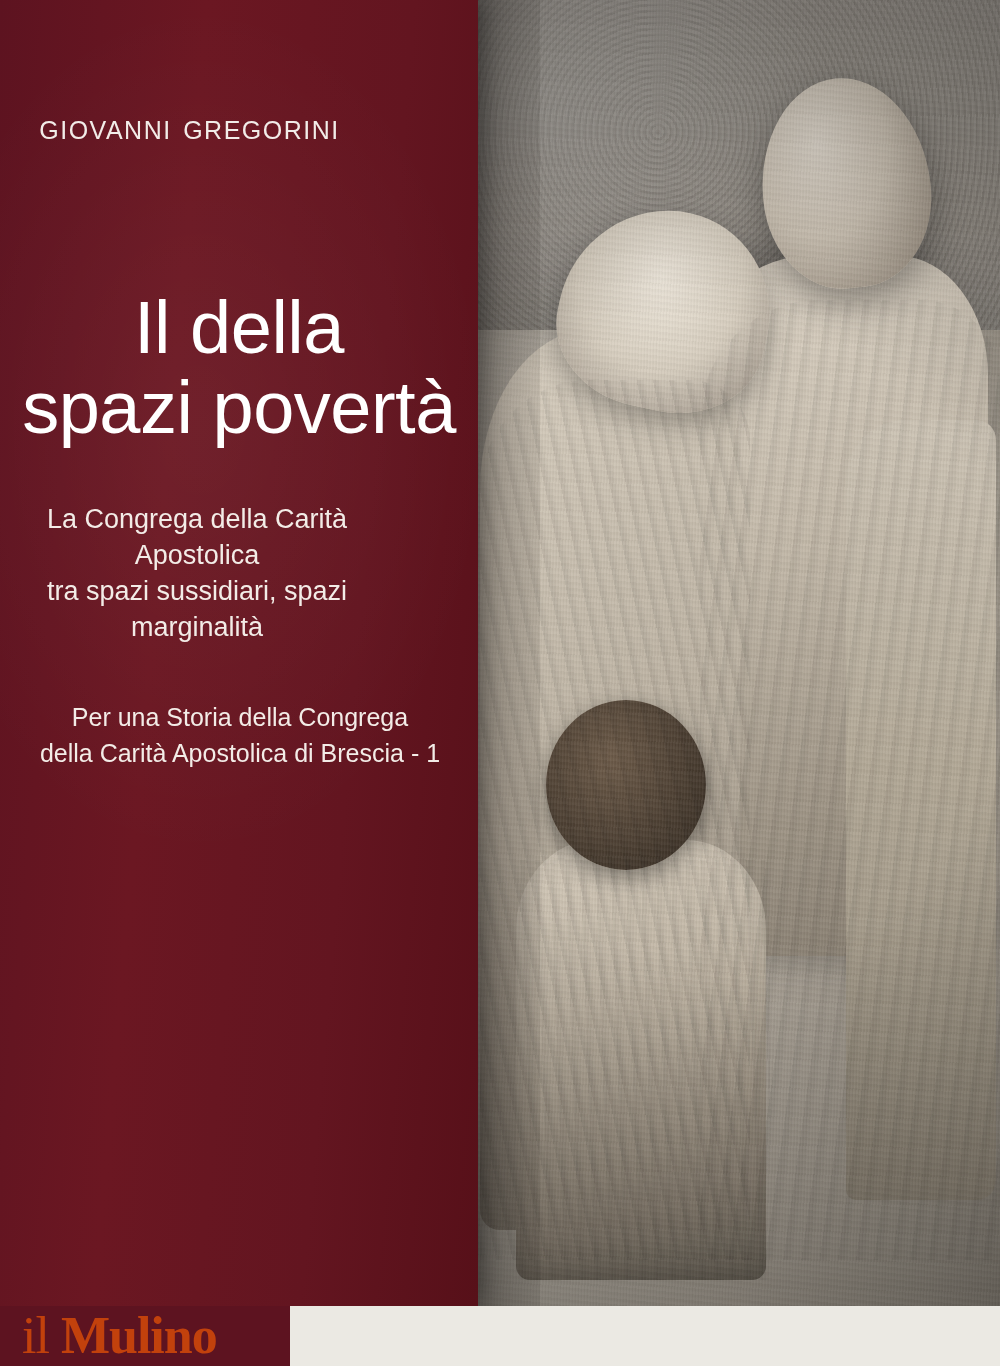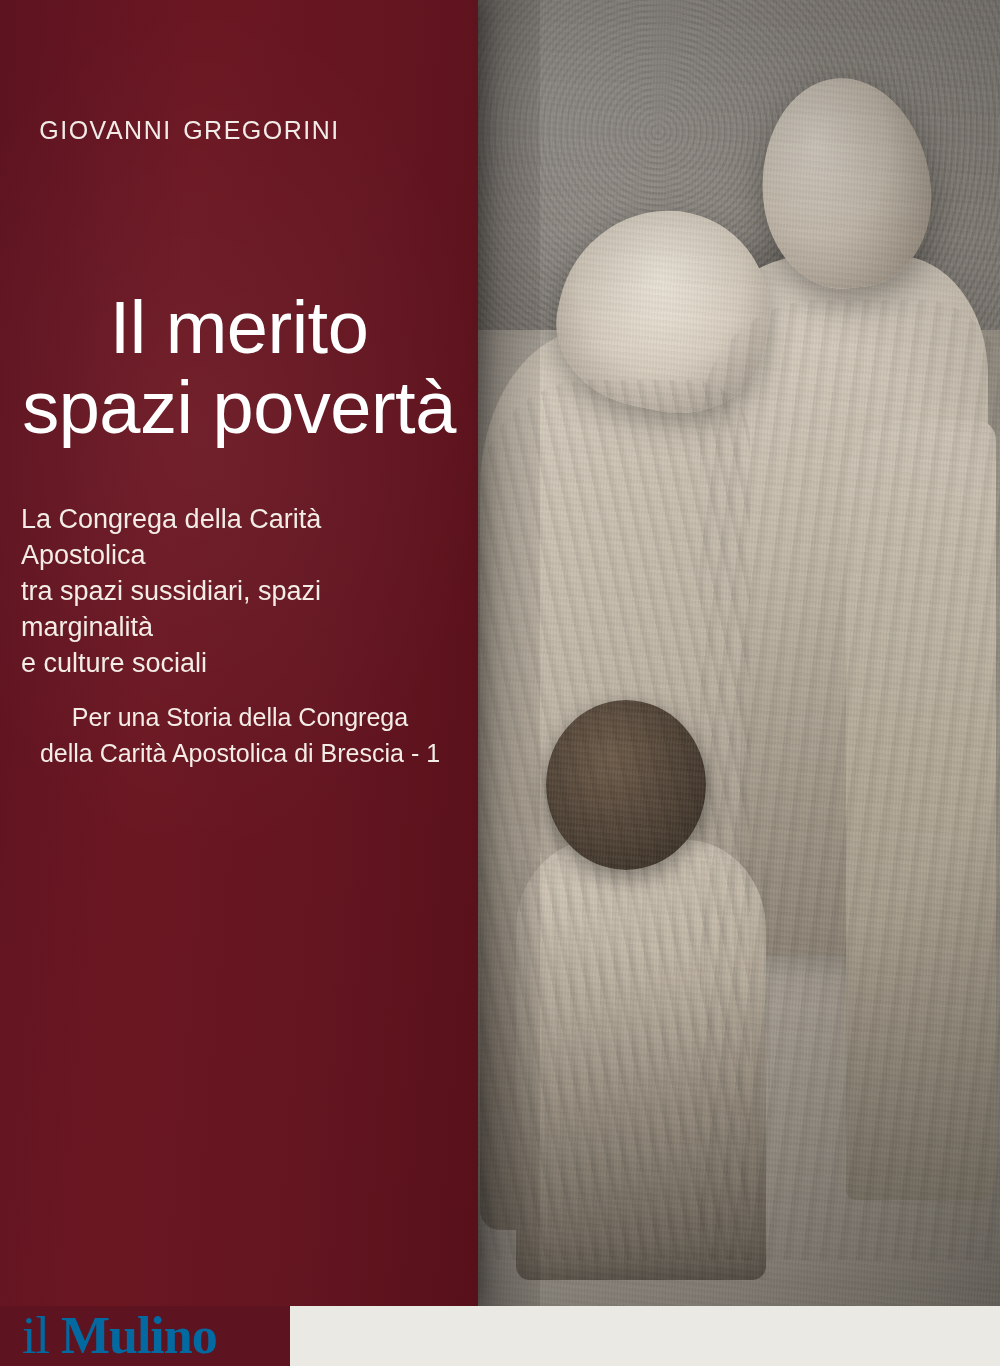--- a/index.html
+++ b/index.html
@@ -156,26 +156,25 @@
     font-size: 74px;
     line-height: 1.08;
     font-weight: 400;
     letter-spacing: -0.5px;
   }
 
   .subtitle {
     position: absolute;
     left: 0; top: 502px;
     width: 394px;
-    text-align: left;
+    text-align: center;
     color: #f3ece7;
     font-size: 27px;
     line-height: 1.33;
     font-weight: 300;
-    padding-left: 21px;
   }
 
   .series {
     position: absolute;
     left: 0; top: 700px;
     width: 480px;
     text-align: center;
     color: #f3ece7;
     font-size: 25px;
     line-height: 1.42;
@@ -194,21 +193,21 @@
     position: absolute;
     left: 0; bottom: 0;
     width: 290px;
     height: 60px;
     background: #5d1320;
   }
   .publisher {
     position: absolute;
     left: 22px;
     bottom: 2px;
-    color: #0369a1;
+    color: #c2410c;
     font-family: "Liberation Serif", serif;
     font-size: 52px;
     letter-spacing: -1px;
     line-height: 56px;
     margin-top: 17px;
   }
   .publisher .il { font-style: normal; }
   .publisher .mulino { font-weight: 700; }
   .footer-maroon + .publisher { }
 </style>
@@ -233,28 +232,27 @@
   <div class="wall-dark"></div>
   <div class="vignette"></div>
 
   <div class="panel">
     <div class="panel-inner"></div>
   </div>
 
   <div class="author">Giovanni Gregorini</div>
 
   <div class="title">
-    <div>Il merito</div>
+    <div>Il della</div>
     <div>spazi povertà</div>
   </div>
 
   <div class="subtitle">
     <div>La Congrega della Carità Apostolica</div>
     <div>tra spazi sussidiari, spazi marginalità</div>
-    <div>e culture sociali</div>
   </div>
 
   <div class="series">
     <div>Per una Storia della Congrega</div>
     <div>della Carità Apostolica di Brescia - 1</div>
   </div>
 
   <div class="footer">
     <div class="footer-maroon"></div>
     <div class="publisher">

